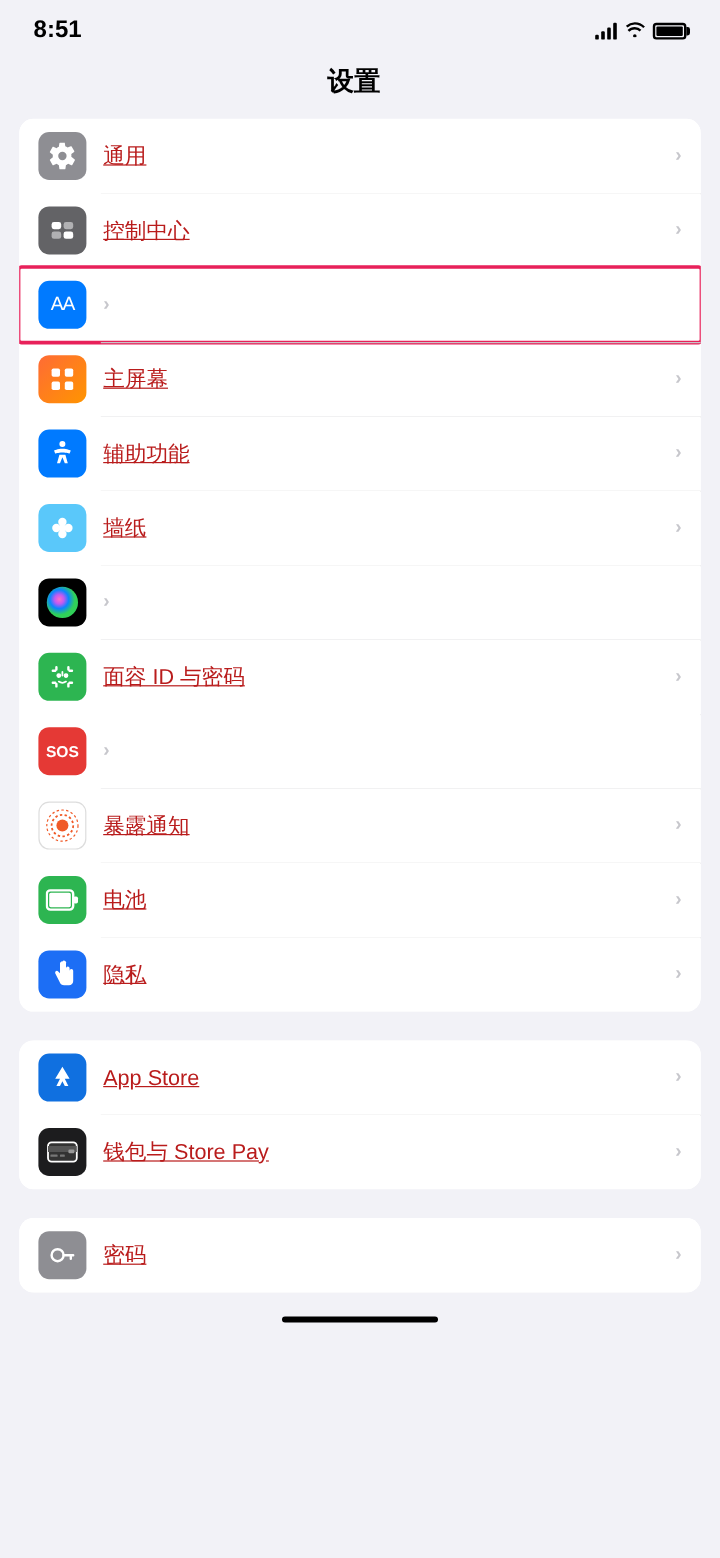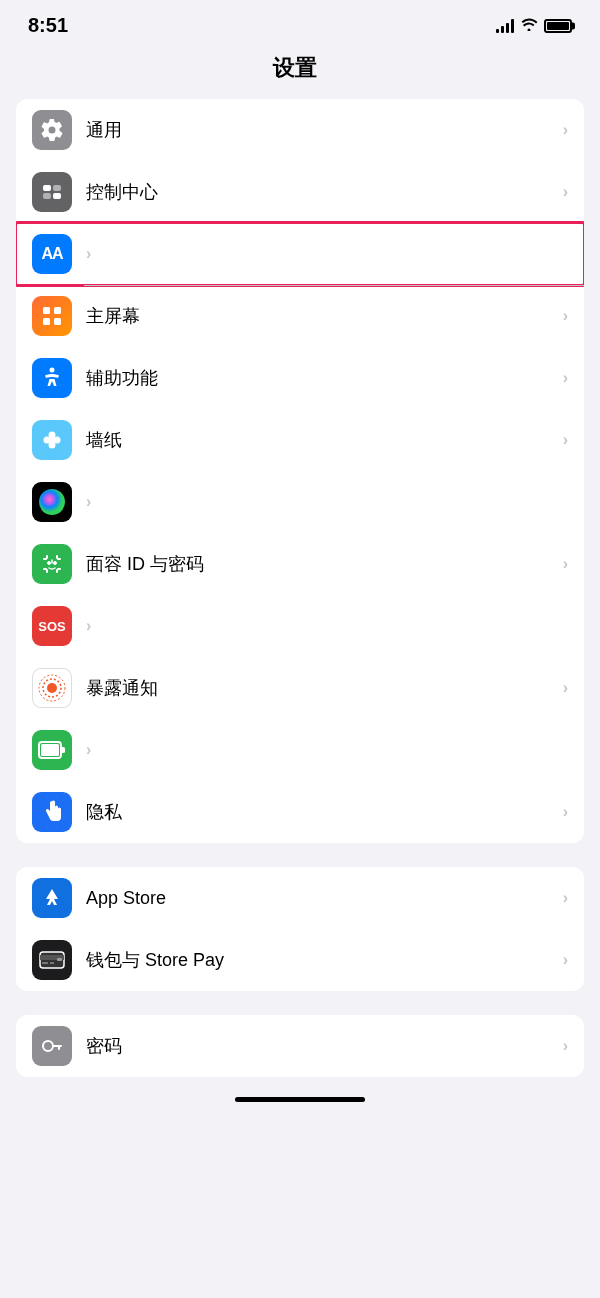--- a/index.html
+++ b/index.html
@@ -129,21 +129,22 @@
       align-items: center;
       justify-content: center;
       flex-shrink: 0;
       margin-right: 14px;
       font-size: 20px;
     }
 
     .item-label {
       flex: 1;
       font-size: 18px;
-      color: #000000;
+      color: #b91c1c;
+      text-decoration: underline;
     }
 
     .chevron {
       color: #c7c7cc;
       font-size: 16px;
       font-weight: 600;
     }
 
     
     .icon-gray { background: #8e8e93; }
@@ -205,21 +206,21 @@
         <rect x="3" y="13" width="8" height="6" rx="2" fill="white" opacity="0.5"></rect>
         <rect x="13" y="13" width="8" height="6" rx="2" fill="white"></rect>
       </svg>
     </div>
     <span class="item-label">控制中心</span>
     <span class="chevron">›</span>
   </div>
 
   <div class="settings-item highlighted">
     <div class="item-icon icon-blue">
-      <span style="color:white;font-size:16px;font-weight:700;letter-spacing:-1px;">AA</span>
+      <span style="color:white;font-size:16px;font-weight:400;letter-spacing:-1px;">AA</span>
     </div>
     <span class="chevron">›</span>
   </div>
 
   <div class="settings-item">
     <div class="item-icon" style="background: linear-gradient(135deg,#ff6b35,#ff9500);">
       <svg width="22" height="22" viewBox="0 0 22 22" fill="white">
         <rect x="2" y="2" width="7" height="7" rx="1.5"></rect>
         <rect x="13" y="2" width="7" height="7" rx="1.5"></rect>
         <rect x="2" y="13" width="7" height="7" rx="1.5"></rect>
@@ -308,20 +309,21 @@
   </div>
 
   <div class="settings-item">
     <div class="item-icon icon-battery">
       <svg width="28" height="22" viewBox="0 0 28 22" fill="white">
         <rect x="1" y="3" width="22" height="16" rx="3" stroke="white" stroke-width="2" fill="none"></rect>
         <rect x="3" y="5" width="18" height="12" rx="1.5" fill="white"></rect>
         <rect x="23" y="8" width="4" height="6" rx="1.5" fill="white"></rect>
       </svg>
     </div>
+    <span class="item-label">电池</span>
     <span class="chevron">›</span>
   </div>
 
   <div class="settings-item">
     <div class="item-icon icon-privacy">
       <svg width="24" height="26" viewBox="0 0 24 26" fill="white">
         <path d="M12 2C10.9 2 10 2.9 10 4v8L8.5 10.5A1.5 1.5 0 006 12l4 8c.5 1 1.5 2 3.5 2h4c2 0 3.5-1.5 3.5-3.5V10a1.5 1.5 0 00-3 0v-2a1.5 1.5 0 00-3 0V4a1.5 1.5 0 00-3-1.5z"></path>
       </svg>
     </div>
     <span class="item-label">隐私</span>

